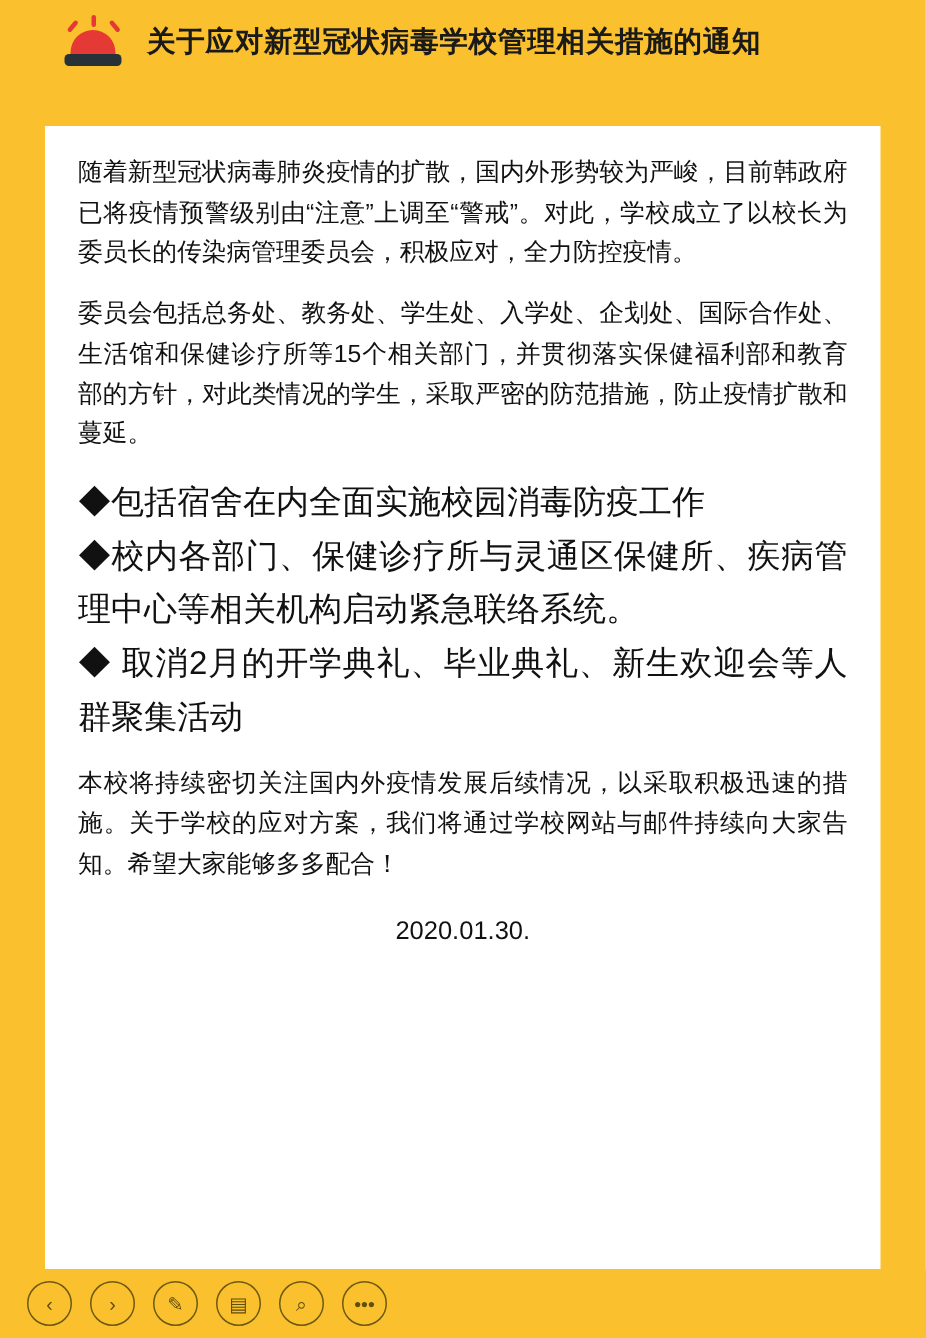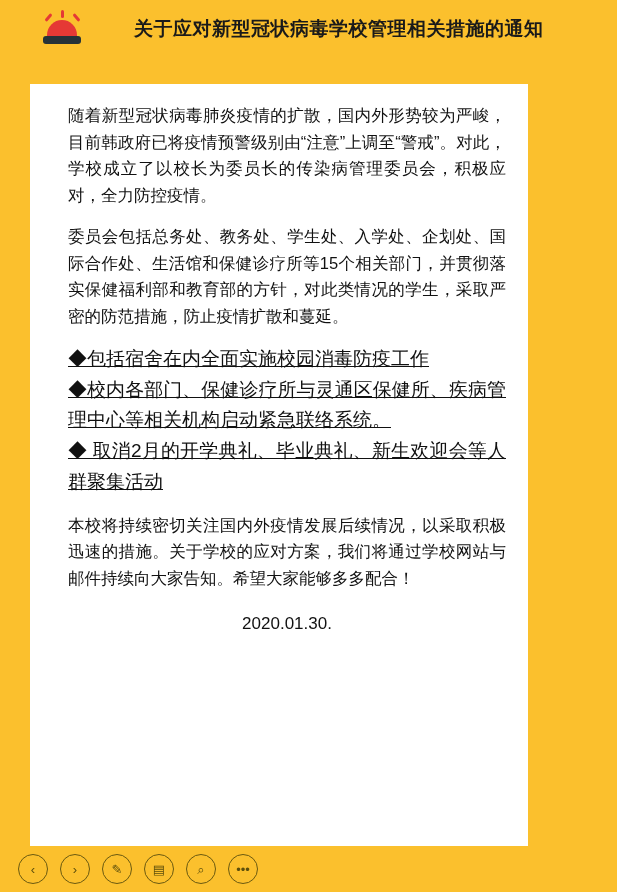--- a/index.html
+++ b/index.html
@@ -19,21 +19,20 @@
     height: 892px;
     background: #fbc02d;
     box-sizing: border-box;
   }
   .header {
     display: flex;
     align-items: center;
     padding: 16px 0 10px 40px;
     height: 52px;
     box-sizing: border-box;
-    gap: 36px;
   }
   .siren {
     position: relative;
     width: 44px;
     height: 38px;
     flex: 0 0 44px;
     margin-right: 14px;
   }
   .siren .dome {
     position: absolute;
@@ -65,46 +64,45 @@
     font-size: 19px;
     font-weight: bold;
     color: #1a1a1a;
     letter-spacing: 0.5px;
     line-height: 1.2;
   }
   .sheet {
     position: absolute;
     left: 30px;
     top: 84px;
-    width: 498px;
+    width: 557px;
     height: 762px;
     background: #ffffff;
     box-sizing: border-box;
-    padding: 18px 22px 10px 38px;
+    padding: 18px 22px 10px 22px;
     overflow: hidden;
   }
   .para {
     font-size: 16.5px;
     line-height: 1.62;
     color: #111111;
     margin: 0 0 14px 0;
     text-align: justify;
     word-break: break-all;
   }
   .para.tight {
     margin-bottom: 2px;
   }
   .bullet {
-    font-size: 19px;
+    font-size: 22px;
     line-height: 1.62;
     color: #111111;
     margin: 0;
     text-align: justify;
     word-break: break-all;
-    text-decoration: underline;
   }
   .bullet-block {
     margin-bottom: 14px;
   }
   .signature {
     margin-top: 18px;
     text-align: center;
   }
   .sig-date {
     font-size: 17px;

